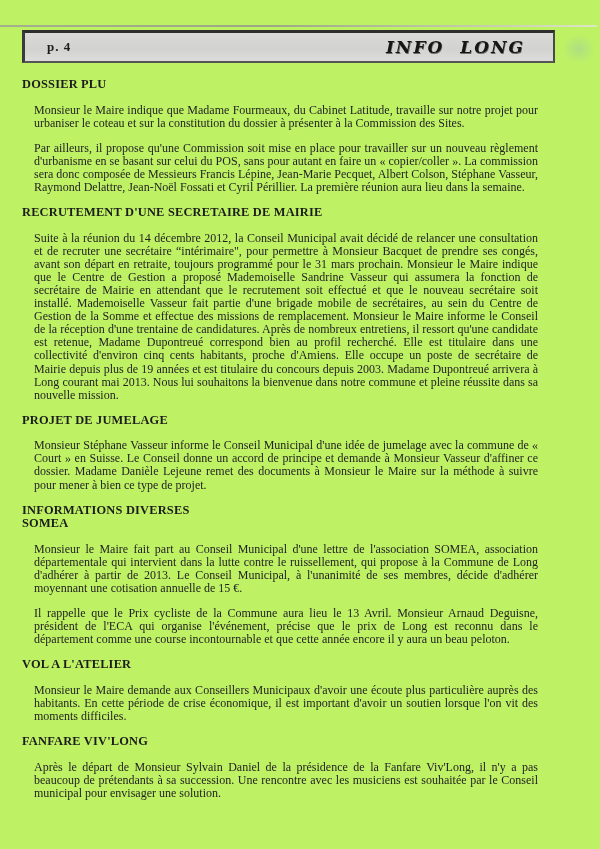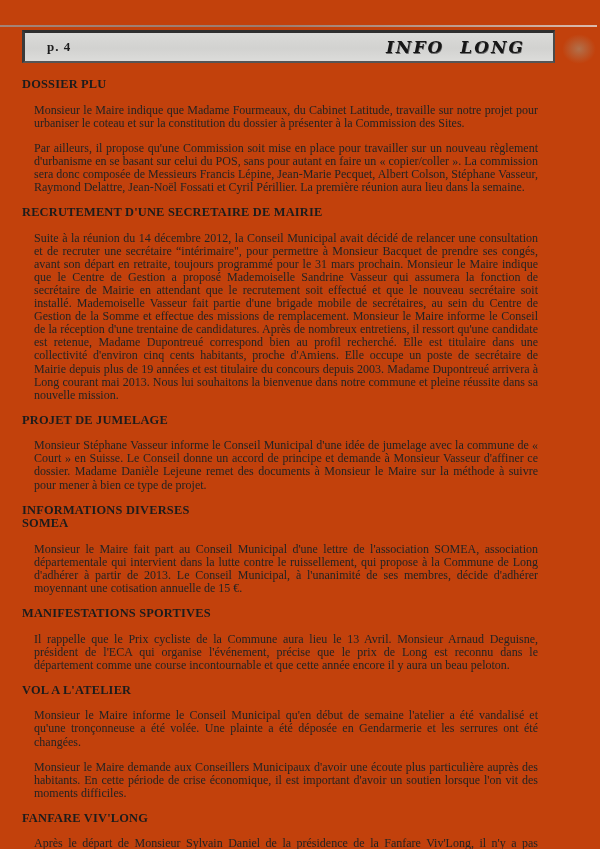--- a/index.html
+++ b/index.html
@@ -4,21 +4,21 @@
 <style>
   html, body { margin: 0; padding: 0; }
   body {
     width: 600px; height: 849px;
     background: #f6f6f4;
     font-family: "Liberation Serif", serif;
   }
   .page {
     position: relative;
     width: 600px; height: 849px;
-    background: #c2410c;
+    background: #bef264;
     overflow: hidden;
     color: #232323;
   }
   
   .top-scan-line {
     position: absolute;
     left: 0; top: 25px;
     width: 597px; height: 2px;
     background: linear-gradient(to right, #9a9a9a 0%, #8f8f8f 45%, #c9c9c7 85%, #e4e4e2 100%);
     opacity: .75;
@@ -115,27 +115,25 @@
       <p>Monsieur Stéphane Vasseur informe le Conseil Municipal d'une idée de jumelage avec la commune de  « Court » en Suisse. Le Conseil donne un accord de principe et demande à Monsieur Vasseur d'affiner ce dossier. Madame Danièle Lejeune remet des documents à Monsieur le Maire sur la méthode à suivre pour mener à bien ce type de projet.</p>
     </section>
 
     <section class="sec">
       <h3>INFORMATIONS DIVERSES</h3>
       <h3 class="sub">SOMEA</h3>
       <p>Monsieur le Maire fait part au Conseil Municipal d'une lettre de l'association SOMEA, association départementale qui intervient dans la lutte contre le ruissellement, qui propose à la Commune de Long d'adhérer à partir de 2013. Le Conseil Municipal, à l'unanimité de ses membres, décide d'adhérer moyennant une cotisation annuelle de 15 €.</p>
     </section>
 
     <section class="sec">
-      <h3>MANIFESTATIONS SPORTIVES</h3>
       <p>Il  rappelle que le Prix cycliste de la Commune aura lieu le 13 Avril. Monsieur Arnaud Deguisne, président de l'ECA qui organise l'événement, précise que le prix de Long est reconnu dans le département comme une course incontournable et que cette année encore il y aura un beau peloton.</p>
     </section>
 
     <section class="sec">
       <h3>VOL A L'ATELIER</h3>
-      <p>Monsieur le Maire informe le Conseil Municipal qu'en début de semaine l'atelier a été vandalisé et qu'une tronçonneuse a été volée. Une plainte a été déposée en Gendarmerie et les serrures ont été changées.</p>
     </section>
 
     <section class="sec">
       <p>Monsieur le Maire demande aux Conseillers Municipaux d'avoir une écoute plus particulière auprès des habitants. En cette période de crise économique, il est important d'avoir un soutien lorsque l'on vit des moments difficiles.</p>
     </section>
 
     <section class="sec">
       <h3>FANFARE VIV'LONG</h3>
       <p>Après le départ de Monsieur Sylvain Daniel de la présidence de la Fanfare Viv'Long, il n'y a pas beaucoup de prétendants à sa succession. Une rencontre avec les musiciens est souhaitée par le Conseil municipal pour envisager une solution.</p>
     </section>

